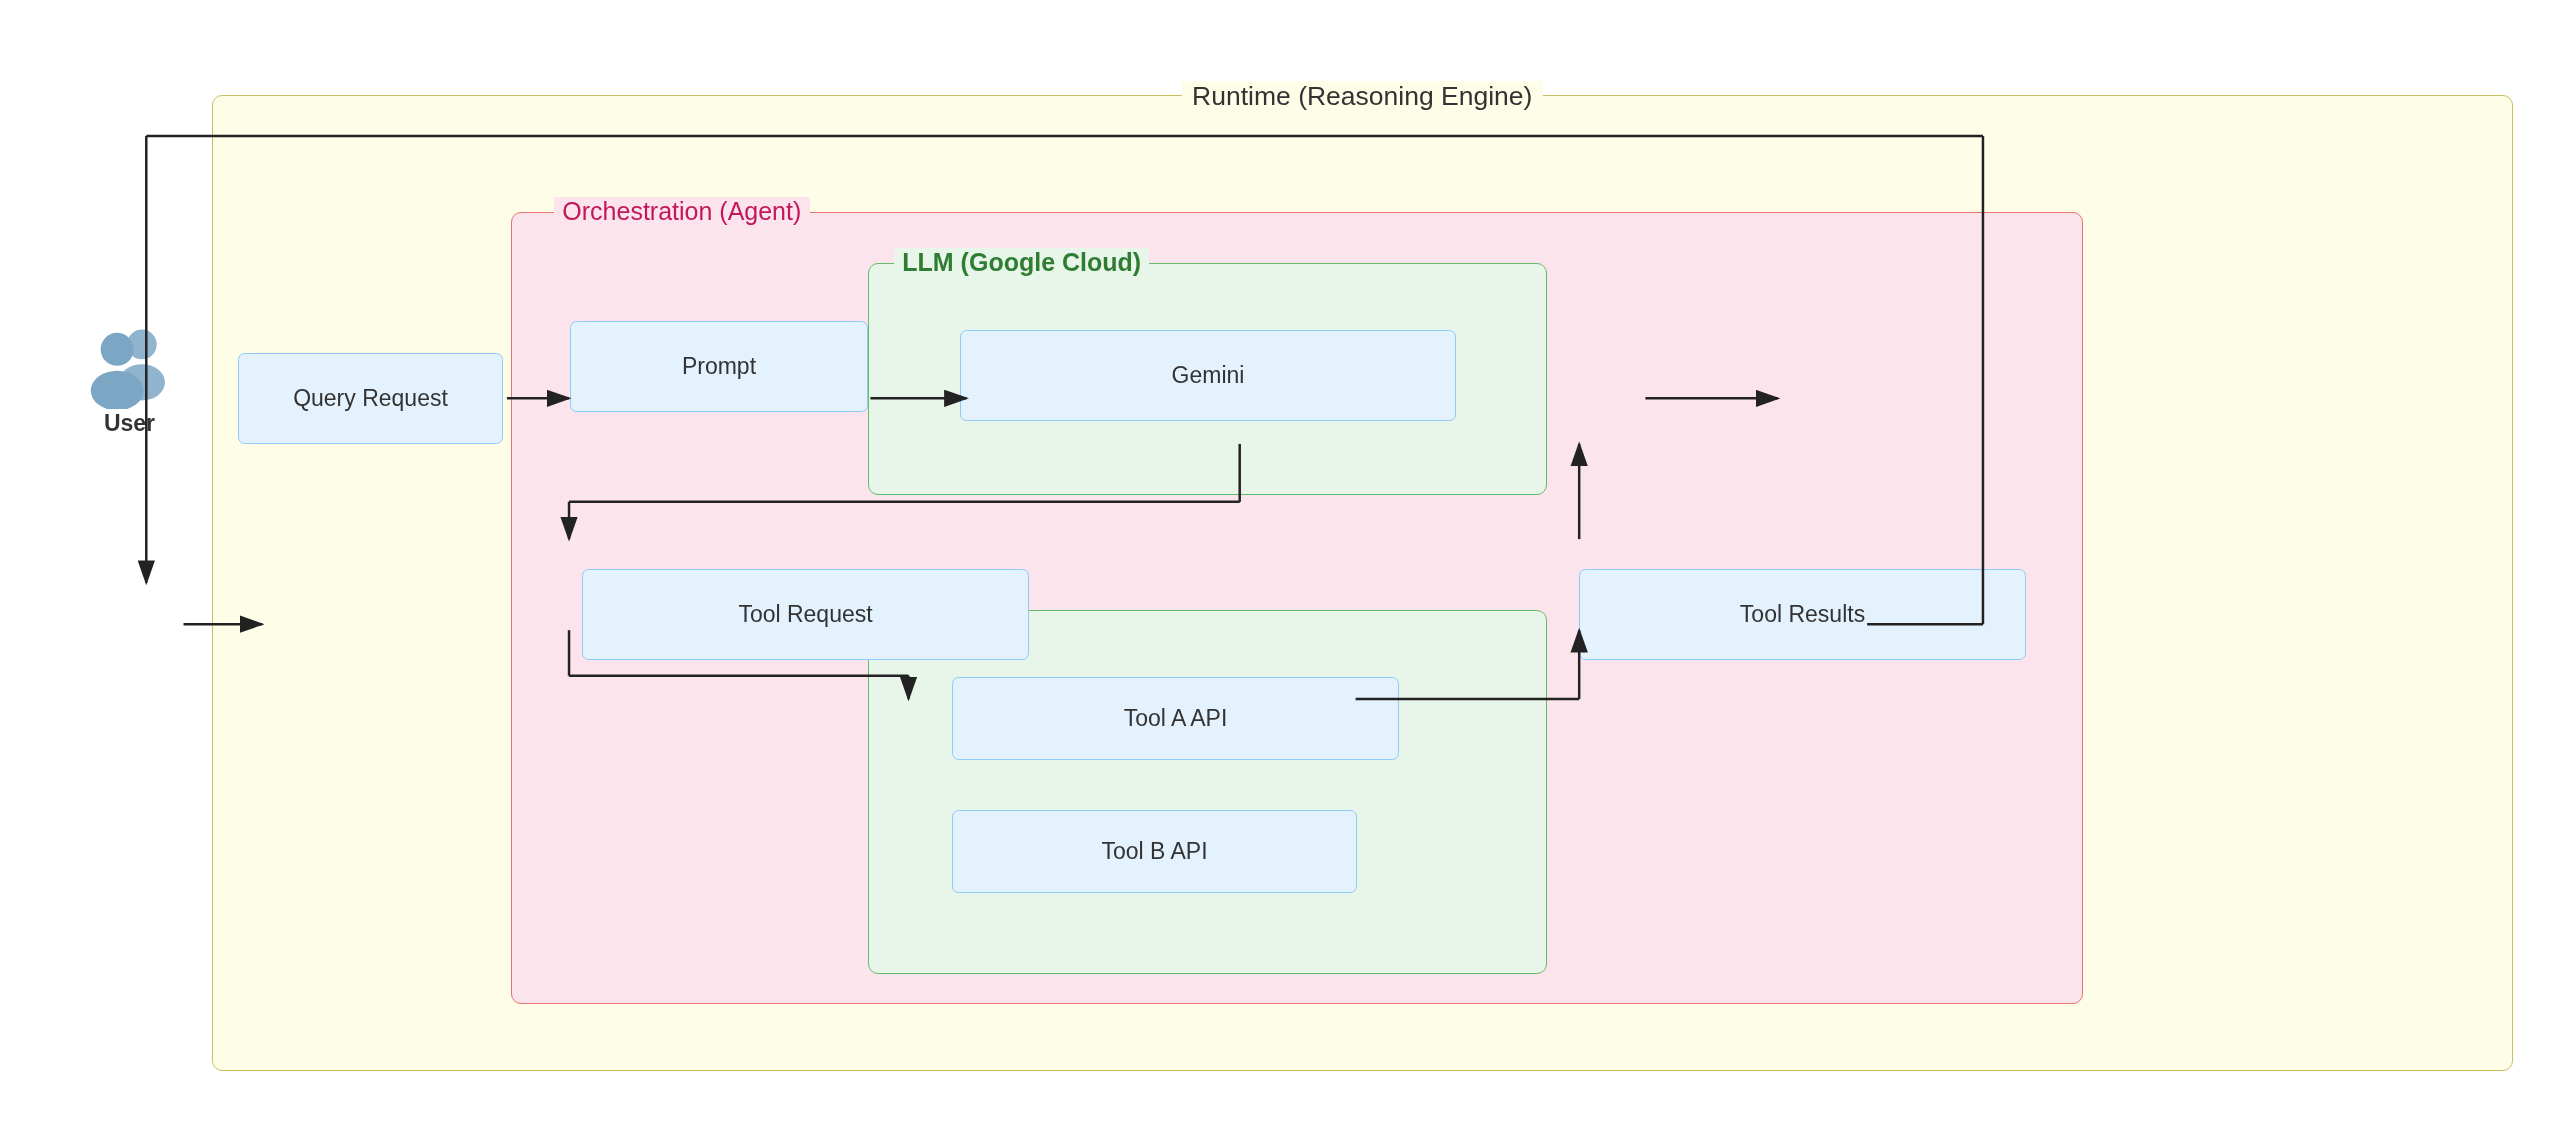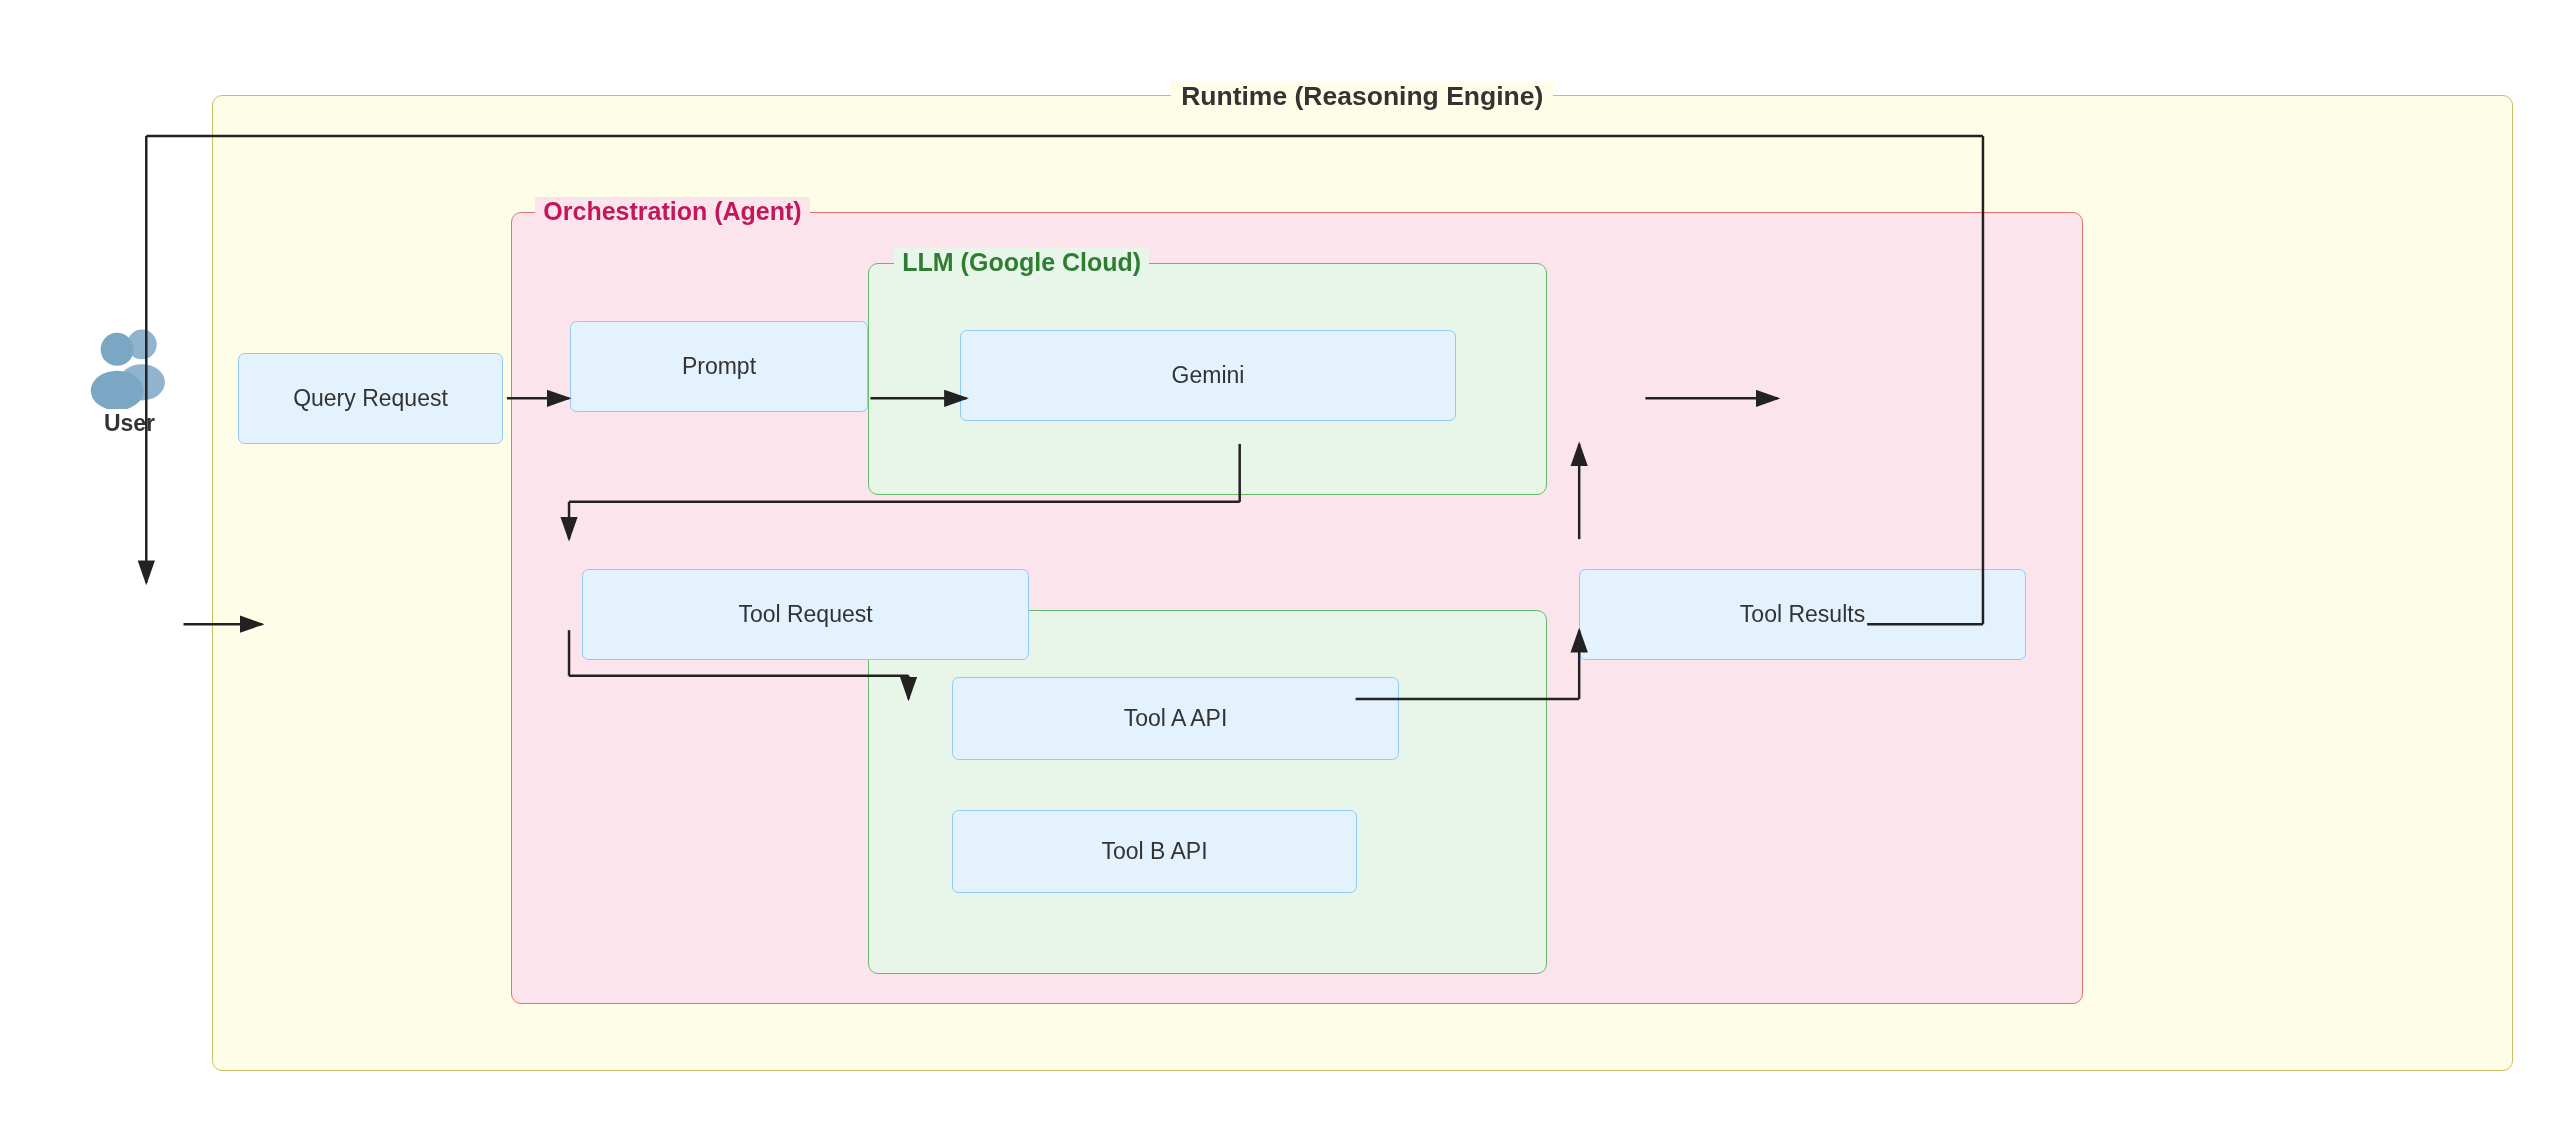--- a/index.html
+++ b/index.html
@@ -33,21 +33,21 @@
       background: #fefde8;
       border: 1.7px solid #c8c060;
       border-radius: 10px;
     }
 
     .runtime-label {
       position: absolute;
       top: -15px;
       left: 50%;
       transform: translateX(-50%);
-      font-weight: bold;
+      font-weight: normal;
       font-size: 26.5px;
       color: #333;
       white-space: nowrap;
       background: #fefde8;
       padding: 0 10px;
     }
 
     
     .orchestration-region {
       position: absolute;
@@ -56,22 +56,22 @@
       width: 1572px;
       bottom: 66px;
       background: #fce4ec;
       border: 1.7px solid #e57373;
       border-radius: 10px;
     }
 
     .orchestration-label {
       position: absolute;
       top: -16.5px;
-      left: 23px;
-      font-weight: bold;
+      left: 42px;
+      font-weight: normal;
       font-size: 25px;
       color: #c2185b;
       background: #fce4ec;
       padding: 0 8.3px;
     }
 
     
     .llm-region {
       position: absolute;
       top: 50px;

